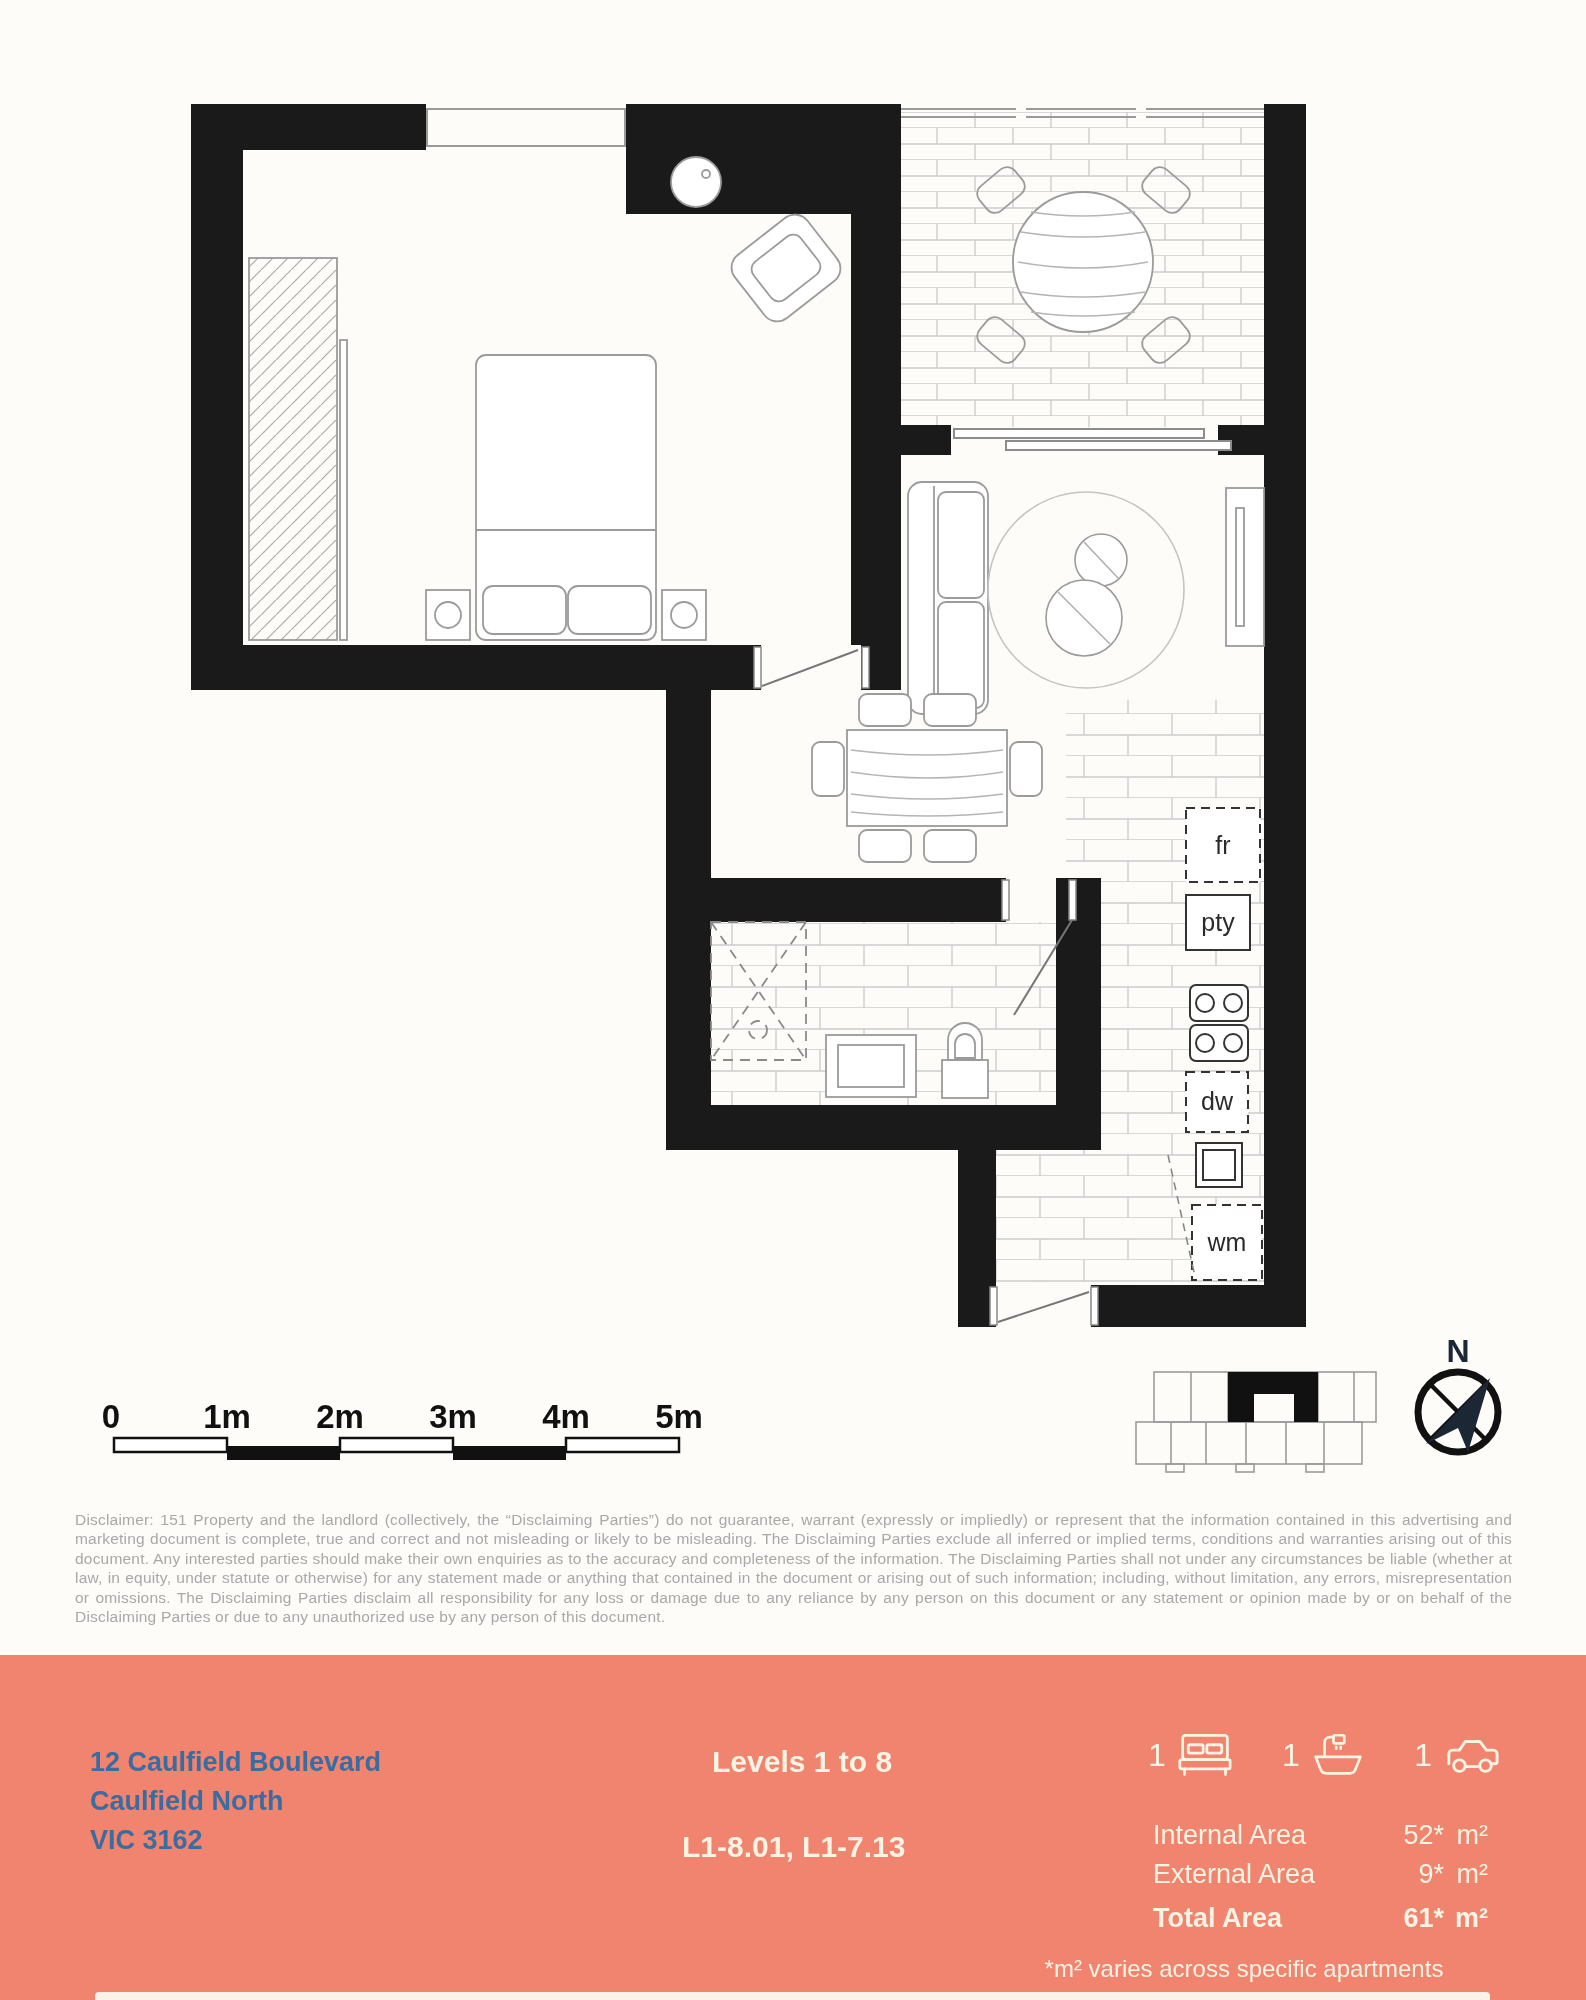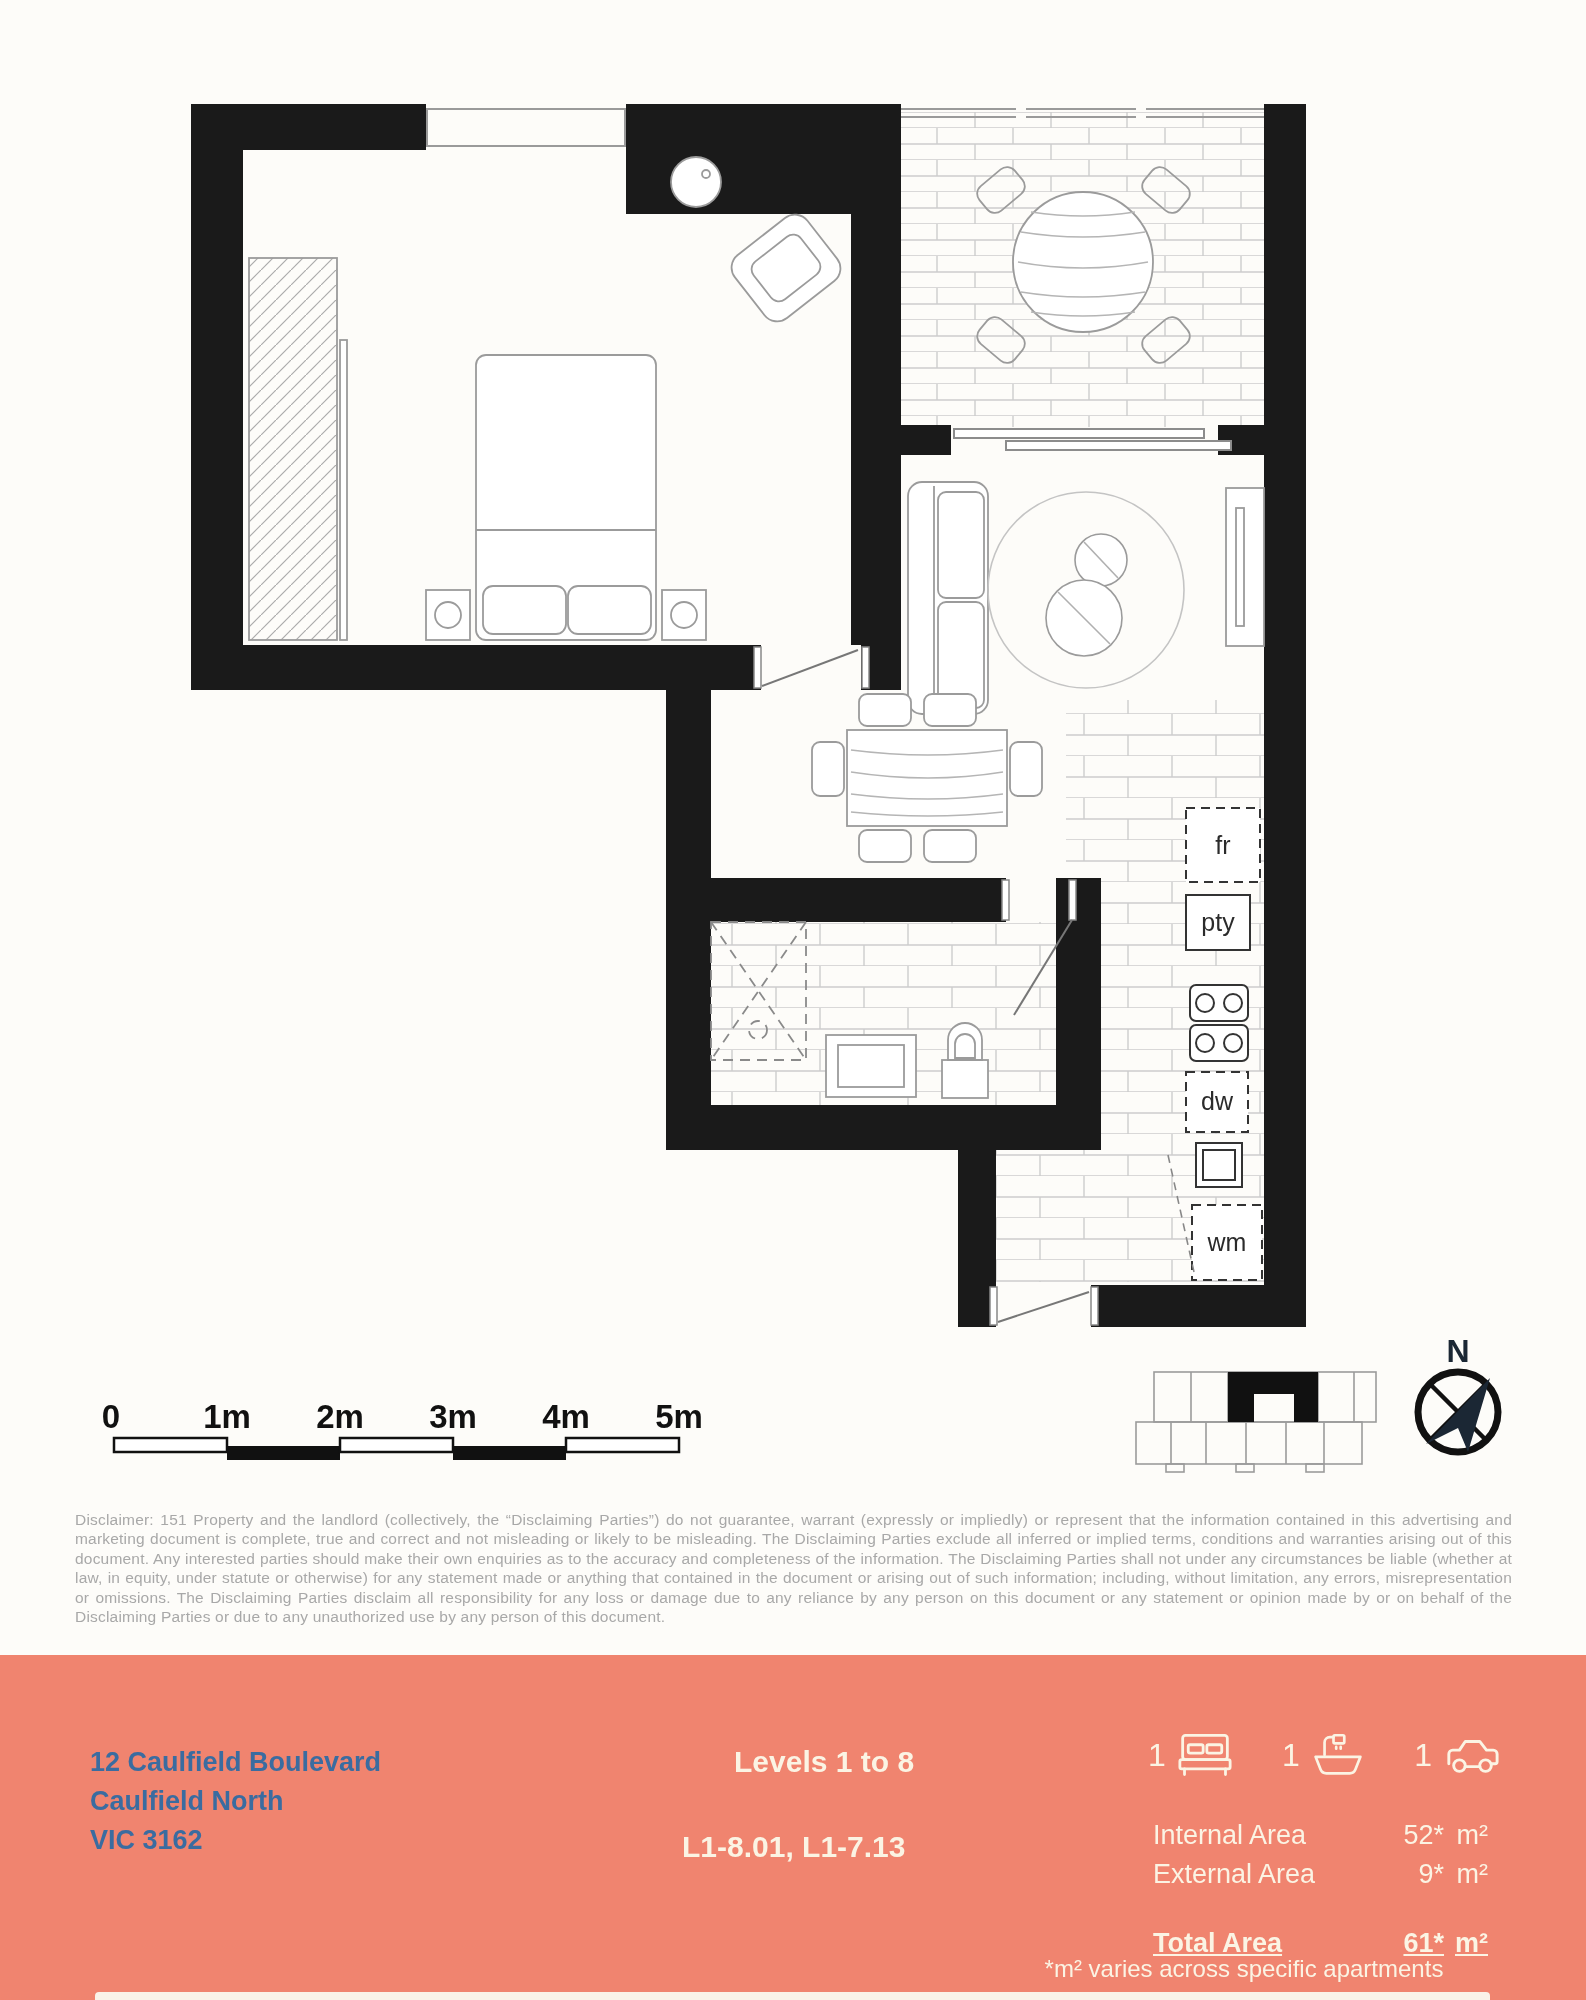--- a/index.html
+++ b/index.html
@@ -20,21 +20,21 @@
   }
   .footer .addr{
     position:absolute;left:90px;top:88px;
     color:#3A6CA0;font-weight:bold;font-size:27px;line-height:39px;
   }
   .footer .type{
     position:absolute;left:88px;top:210px;
     font-size:62px;font-weight:bold;letter-spacing:1px;color:#FBF4E4;
   }
   .footer .levels{
-    position:absolute;left:734px;top:90px;
+    position:absolute;left:712px;top:90px;
     font-size:30px;font-weight:bold;color:#FBF4E4;
   }
   .footer .apartments{
     position:absolute;left:682px;top:175px;
     font-size:30px;font-weight:bold;color:#FBF4E4;
   }
   .amenities{
     position:absolute;left:1148px;top:72px;width:352px;height:56px;
     display:flex;align-items:center;justify-content:space-between;
   }
@@ -42,21 +42,21 @@
   .amenity .count{font-size:32px;color:#FBF4E4;}
   .amenity svg{display:block;}
   .areas{
     position:absolute;left:1153px;top:165px;width:335px;
     font-size:27px;color:#FBF4E4;
   }
   .area-row{display:flex;align-items:flex-start;height:39px;}
   .area-row .lbl{flex:1;}
   .area-row .val{width:66px;text-align:right;}
   .area-row .unit{width:44px;text-align:right;}
-  .area-row.total{font-weight:bold;margin-top:30px;text-decoration:underline;}
+  .area-row.total{font-weight:bold;margin-top:5px;}
   .footnote{
     position:absolute;left:1000px;top:300px;width:488px;
     text-align:center;font-size:24px;color:#FBF4E4;
   }
   .bottom-strip{
     position:absolute;left:95px;bottom:0;width:1395px;height:8px;
     background:#FAF3E9;border-radius:4px 4px 0 0;
   }
 </style>
 </head>

